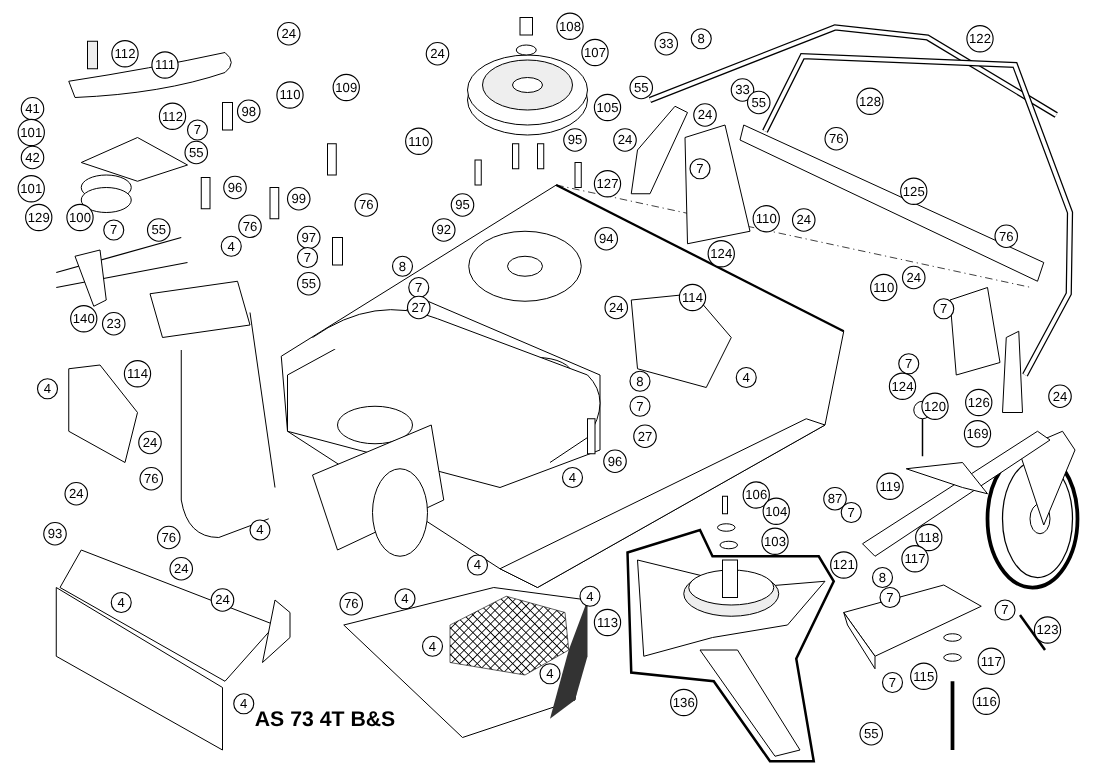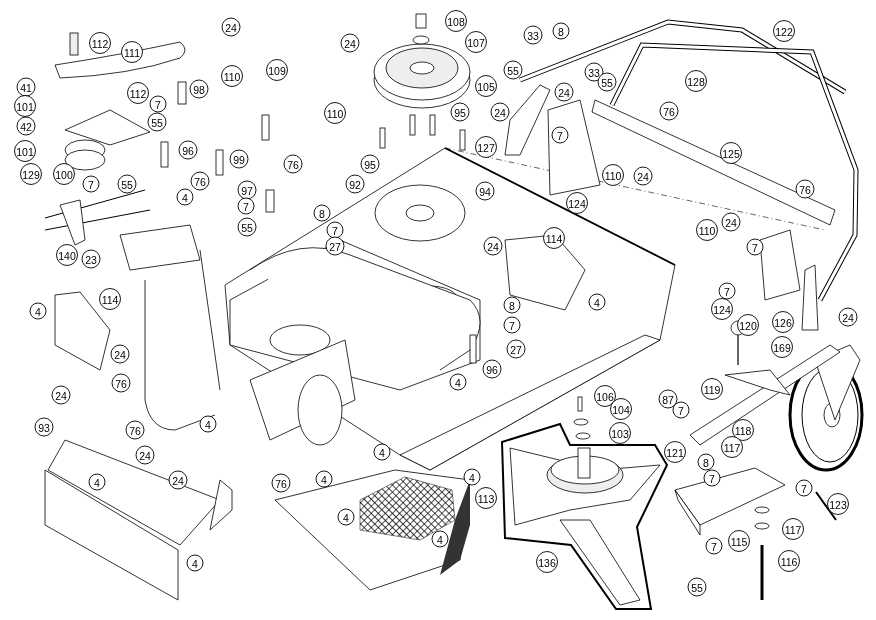--- a/index.html
+++ b/index.html
@@ -605,14 +605,15 @@
           <text x="697" y="587.5" class="callout-text">55</text>
         </g>
         <g>
           <circle cx="789" cy="561" r="10.5" class="callout-circle"></circle>
           <text x="789" y="561.5" class="callout-text">116</text>
         </g>
       </g>
   </svg>
 
   <div class="title" style="left:195px; top:566px; width:130px;">
+    <div>AS 73 4T B&amp;S</div>
   </div>
 </div>
 
 </body></html>

